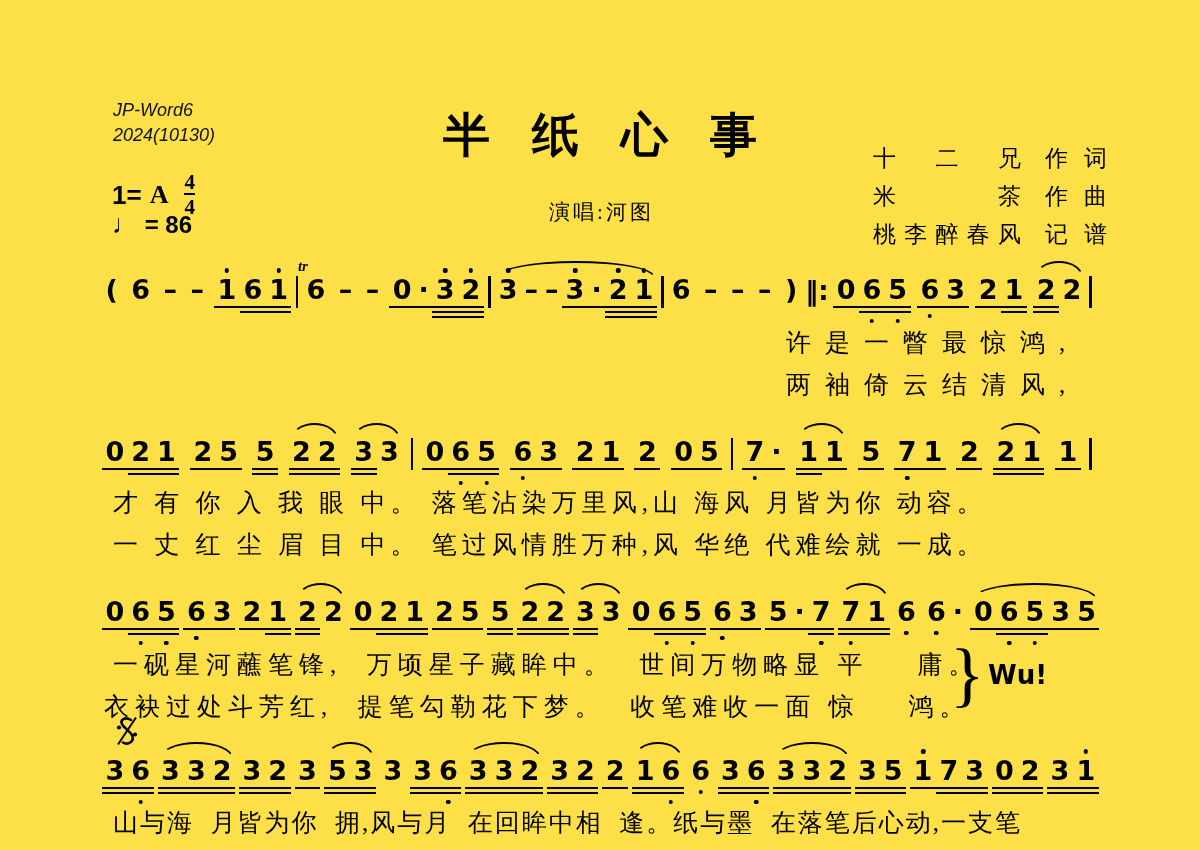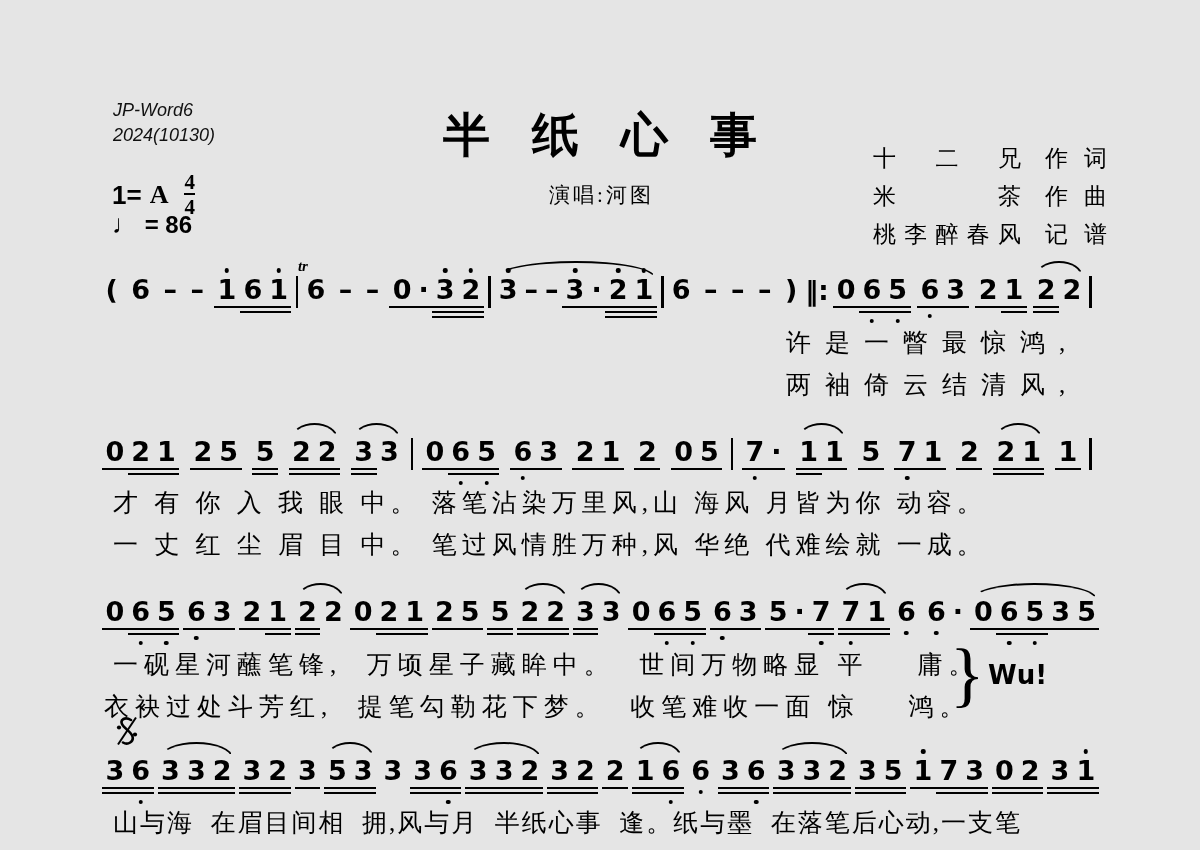--- a/index.html
+++ b/index.html
@@ -1,25 +1,25 @@
 <!DOCTYPE html>
 <html><head>
 <meta charset="utf-8">
 <style>
   html,body{margin:0;padding:0;}
   body{width:1200px;height:850px;background:#ffffff;position:relative;color:#000;
        font-family:"Liberation Serif","DejaVu Serif",serif;}
-  .page{position:absolute;inset:0;background:#e5e5e5;overflow:hidden;}
+  .page{position:absolute;inset:0;background:#fde047;overflow:hidden;}
 
   
   .meta{position:absolute;left:113px;top:98px;font-family:"Liberation Sans","DejaVu Sans",sans-serif;
         font-style:italic;font-size:18px;line-height:1.4;color:#111;}
   .title{position:absolute;left:0;right:0;top:104px;text-align:center;font-weight:bold;
          font-size:47px;letter-spacing:42px;text-indent:42px;}
-  .subtitle{position:absolute;left:0;right:0;top:181px;text-align:center;font-size:21px;
+  .subtitle{position:absolute;left:0;right:0;top:198px;text-align:center;font-size:21px;
             letter-spacing:3px;text-indent:3px;}
   .credits{position:absolute;left:873px;top:143px;font-size:23px;}
   .credit-row{display:flex;gap:24px;margin-bottom:7px;}
   .credit-name{display:inline-block;width:148px;text-align-last:justify;}
   .credit-role{display:inline-block;width:62px;text-align-last:justify;}
 
   .keysig{position:absolute;left:112px;top:172px;display:flex;align-items:center;gap:8px;
           font-family:"Liberation Sans","DejaVu Sans",sans-serif;font-weight:bold;font-size:26px;}
   .keysig .tonic{font-family:"Liberation Serif","DejaVu Serif",serif;}
   .frac{display:inline-flex;flex-direction:column;align-items:center;line-height:1;
@@ -422,21 +422,21 @@
       </span>
       <span class="bar"></span>
     </div>
 
   <div class="lyric" id="lyr1b">两袖倚云结清风,</div>
   <div class="lyric" id="lyr1a">许是一瞥最惊鸿,</div>
   <div class="lyric" id="lyr2a">才 有 你 入 我 眼 中。 落笔沾染万里风,山 海风 月皆为你 动容。</div>
   <div class="lyric" id="lyr3a">一砚星河蘸笔锋,  万顷星子藏眸中。  世间万物略显 平    庸。</div>
   <div class="lyric" id="lyr2b">一 丈 红 尘 眉 目 中。 笔过风情胜万种,风 华绝 代难绘就 一成。</div>
   <div class="lyric" id="lyr3b">衣袂过处斗芳红,  提笔勾勒花下梦。  收笔难收一面 惊    鸿。</div>
-  <div class="lyric" id="lyr4">山与海  在眉目间相  拥,风与月  半纸心事  逢。纸与墨  在落笔后心动,一支笔</div>
+  <div class="lyric" id="lyr4">山与海  月皆为你  拥,风与月  在回眸中相  逢。纸与墨  在落笔后心动,一支笔</div>
 
   <div class="wu-brace">}</div>
   <div class="wu-text">Wu!</div>
 
   <div class="segno">
     <svg width="22" height="30" viewBox="0 0 22 30" xmlns="http://www.w3.org/2000/svg">
       <path d="M15 4 C9 0.5 4 3.5 6 8 C8 12.5 15 15.5 16.5 20.5 C18 25.5 12 29.5 7 26.5" stroke="#000" stroke-width="2.6" fill="none" stroke-linecap="round"></path>
       <line x1="2" y1="28.5" x2="20" y2="1.5" stroke="#000" stroke-width="2"></line>
       <circle cx="3" cy="11.5" r="2.1" fill="#000"></circle>
       <circle cx="19" cy="18.5" r="2.1" fill="#000"></circle>

